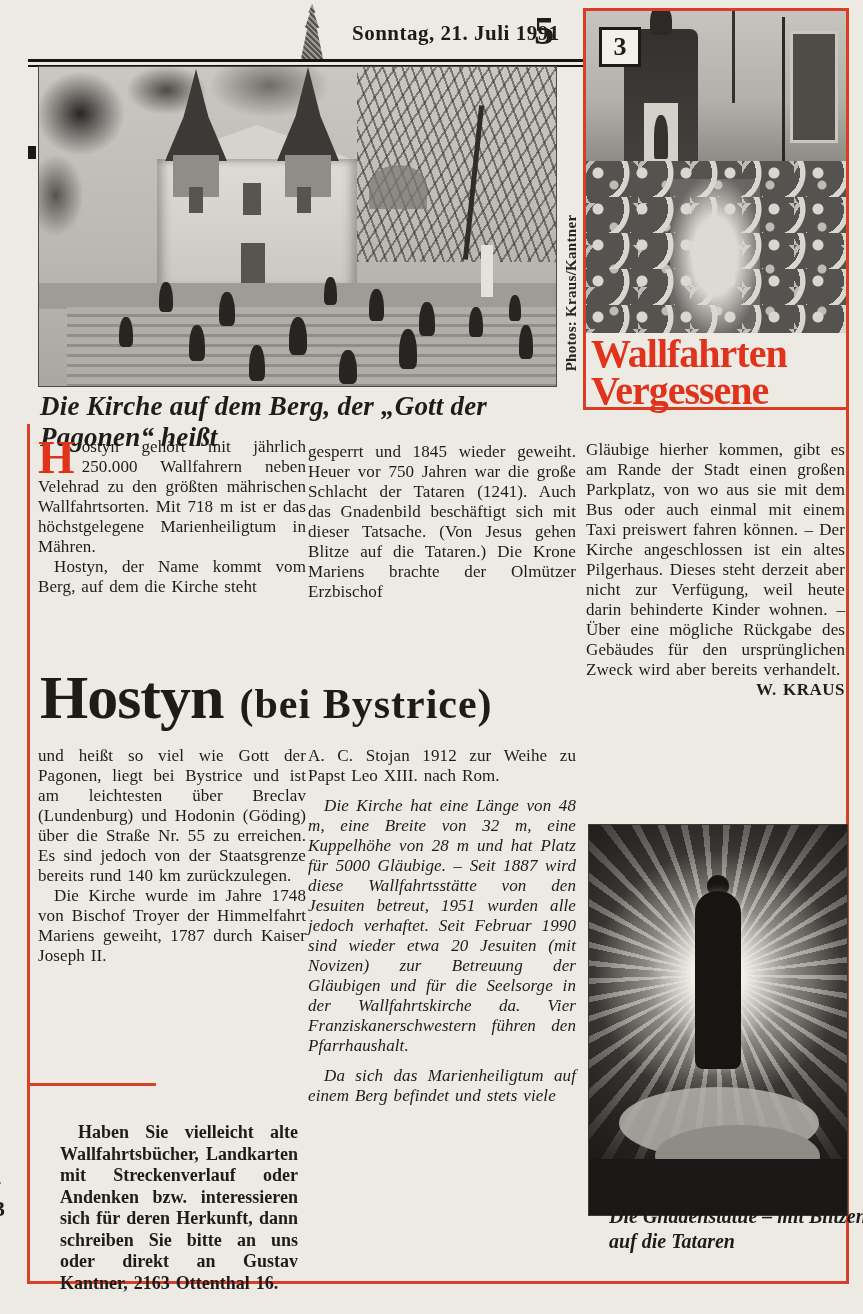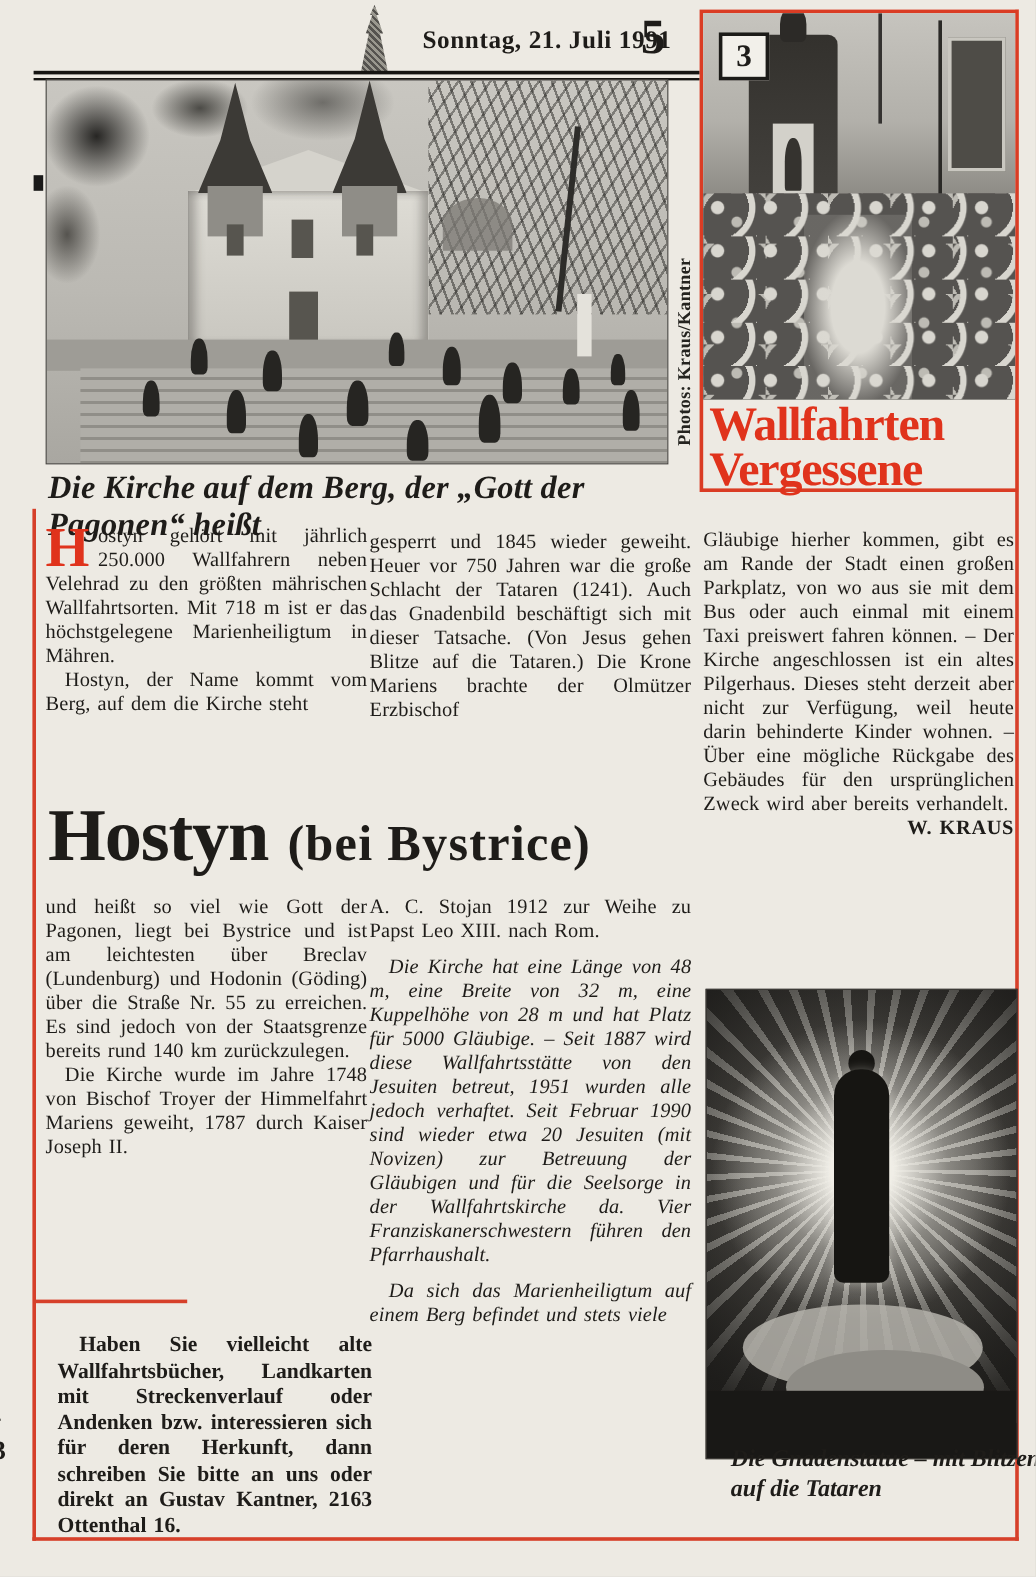--- a/index.html
+++ b/index.html
@@ -101,21 +101,21 @@
   .col2-lower{left:308px;top:746px;width:268px;}
   .dropcap{float:left;color:#e0331c;font-size:47px;line-height:38px;font-weight:bold;margin:1px 7px 0 0;}
   .author{float:right;font-weight:bold;letter-spacing:.5px;}
 
   .headline{position:absolute;left:40px;top:662px;width:540px;display:flex;align-items:baseline;gap:16px;white-space:nowrap;}
   .headline .hl-main{font-size:62px;font-weight:900;letter-spacing:-1px;}
   .headline .hl-sub{font-size:42px;font-weight:bold;letter-spacing:1px;}
 
   .notice{position:absolute;left:44px;top:1106px;width:270px;font-size:18px;line-height:21.5px;
     font-weight:bold;text-align:justify;word-spacing:1.5px;}
-  .notice p{margin:4px;text-indent:18px;}
+  .notice p{margin:16px;text-indent:18px;}
 
   
   .statue-photo{position:absolute;left:588px;top:824px;width:258px;height:390px;overflow:hidden;border:1px solid #3c3a36;
     background:radial-gradient(circle at 50% 150px,#6f6d67 0,#413f3b 120px,#232220 230px),#232220;}
   .st-rays{position:absolute;inset:0;
     background:repeating-conic-gradient(from 2deg at 50% 150px,rgba(225,223,215,.5) 0 2.5deg,rgba(0,0,0,0) 2.5deg 8deg);}
   .st-darken{position:absolute;inset:0;
     background:radial-gradient(circle at 50% 150px,rgba(0,0,0,0) 95px,rgba(28,27,25,.85) 215px);}
   .st-halo{position:absolute;inset:0;
     background:radial-gradient(circle at 50% 150px,#f1efe8 0 26px,rgba(241,239,232,.35) 72px,rgba(0,0,0,0) 125px);}

